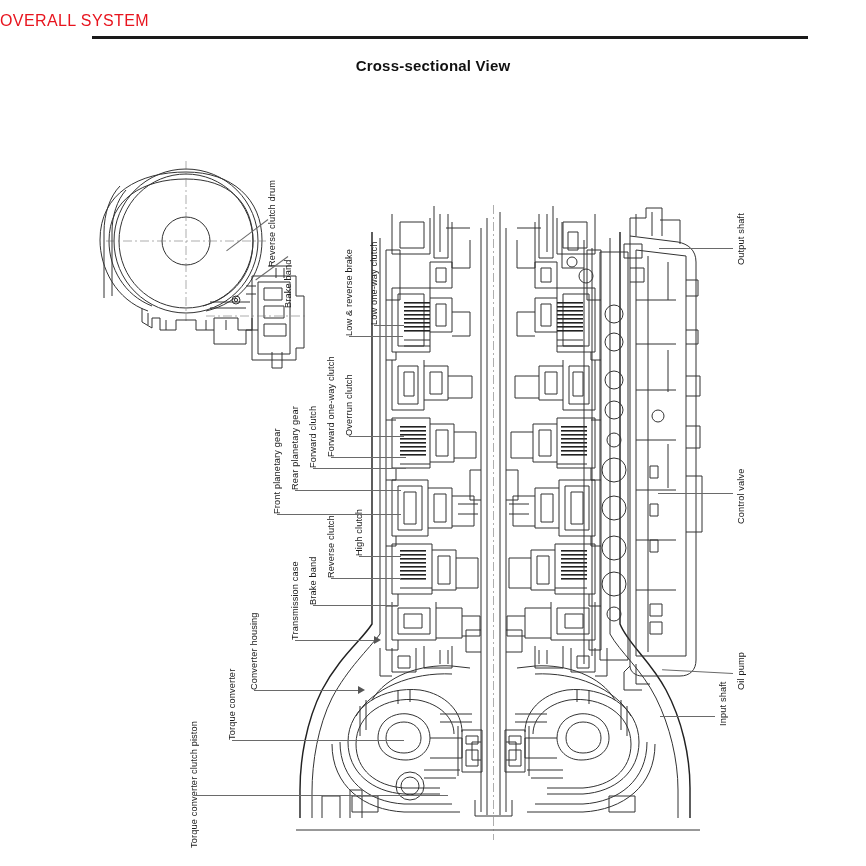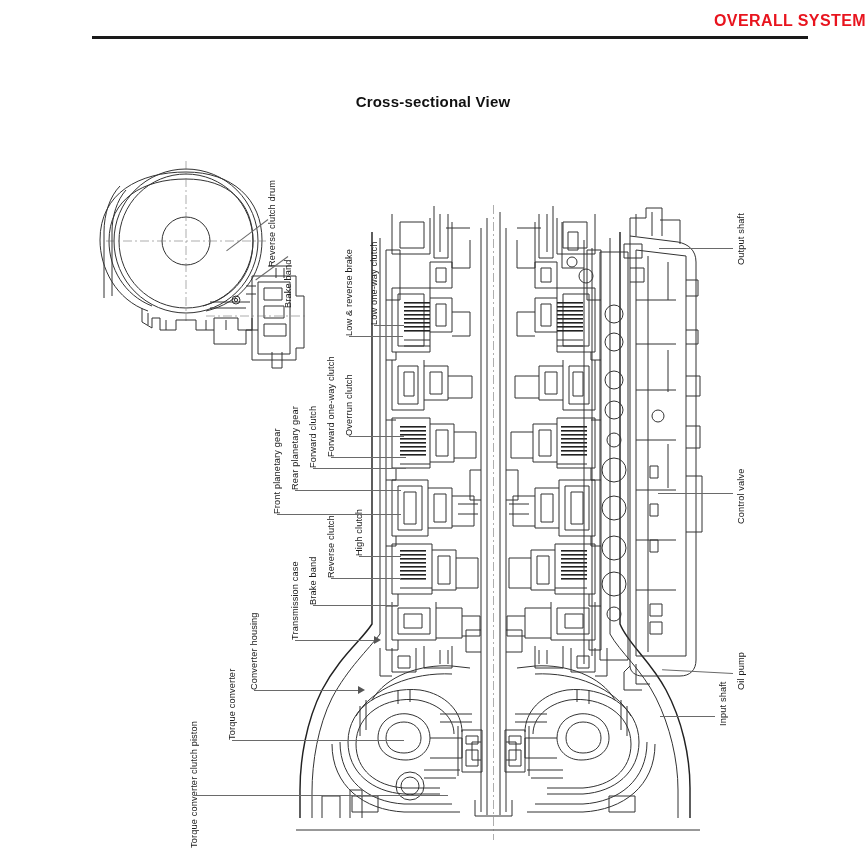--- a/index.html
+++ b/index.html
@@ -4,32 +4,31 @@
 <style>
   html,body{margin:0;padding:0;background:#ffffff;}
   body{width:866px;height:866px;overflow:hidden;
        font-family:"Liberation Sans","DejaVu Sans",sans-serif;
        -webkit-font-smoothing:antialiased;}
   #page{position:relative;width:866px;height:866px;background:#fff;}
 
   
   #section-title{
     position:absolute; left:0; top:12px; width:866px;
-    text-align:right; color:#e8141e; font-weight:bold;
+    text-align:left; color:#e8141e; font-weight:normal;
     font-size:16px; letter-spacing:.4px;
   }
   #header-rule{
     position:absolute; left:92px; top:36px; width:716px; height:3px;
     background:#1a1a1a;
   }
   #page-subtitle{
     position:absolute; left:0; top:57px; width:866px;
     text-align:center; color:#111; font-weight:bold; font-size:15px;
     letter-spacing:.2px;
-    margin-top:36px;
   }
 
   
   #diagram-canvas{position:absolute; left:0; top:0; width:866px; height:866px;}
   #diagram-canvas svg{display:block;}
 
   
   .callout{
     position:absolute;
     font-size:9.2px;

